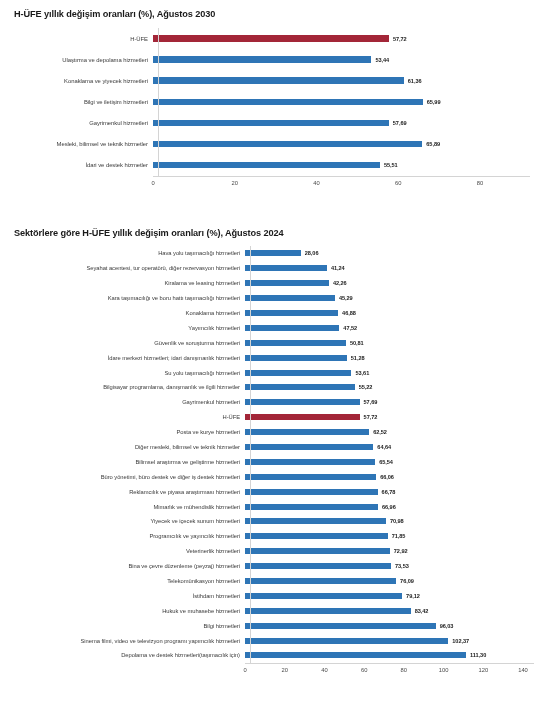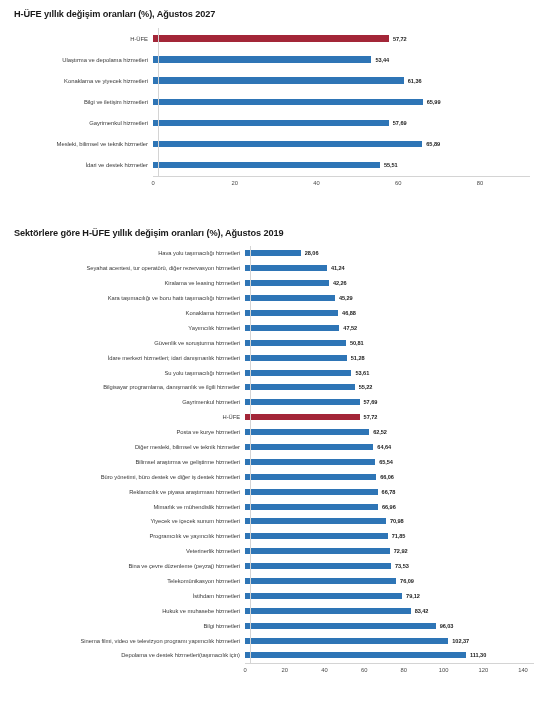--- a/index.html
+++ b/index.html
@@ -111,21 +111,21 @@
   #chart2 .cat-label { width: 226px; font-size: 5.8px; }
   #chart2 .bar { height: 6px; }
   #chart2 .axis { margin-left: 231px; }
 </style>
 </head>
 <body>
 
 <div class="page">
 
   <div class="chart-block" id="chart1">
-    <div class="chart-title">H-ÜFE yıllık değişim oranları (%), Ağustos 2027</div>
+    <div class="chart-title">H-ÜFE yıllık değişim oranları (%), Ağustos 2030</div>
     <div class="plot">
       <div class="rows" id="chart1-rows">
           <div class="row">
             <div class="cat-label">H-ÜFE</div>
             <div class="bar-area">
               <div class="bar highlight" style="width: 235.93px;"></div>
               <div class="bar-value">57,72</div>
             </div>
           </div>
           <div class="row">
@@ -176,21 +176,21 @@
           <div class="tick" style="left: 0px;">0</div>
           <div class="tick" style="left: 81.75px;">20</div>
           <div class="tick" style="left: 163.5px;">40</div>
           <div class="tick" style="left: 245.25px;">60</div>
           <div class="tick" style="left: 327px;">80</div>
         </div>
     </div>
   </div>
 
   <div class="chart-block" id="chart2">
-    <div class="chart-title">Sektörlere göre H-ÜFE yıllık değişim oranları (%), Ağustos 2019</div>
+    <div class="chart-title">Sektörlere göre H-ÜFE yıllık değişim oranları (%), Ağustos 2024</div>
     <div class="plot">
       <div class="rows" id="chart2-rows">
           <div class="row">
             <div class="cat-label">Hava yolu taşımacılığı hizmetleri</div>
             <div class="bar-area">
               <div class="bar" style="width: 55.7191px;"></div>
               <div class="bar-value">28,06</div>
             </div>
           </div>
           <div class="row">

